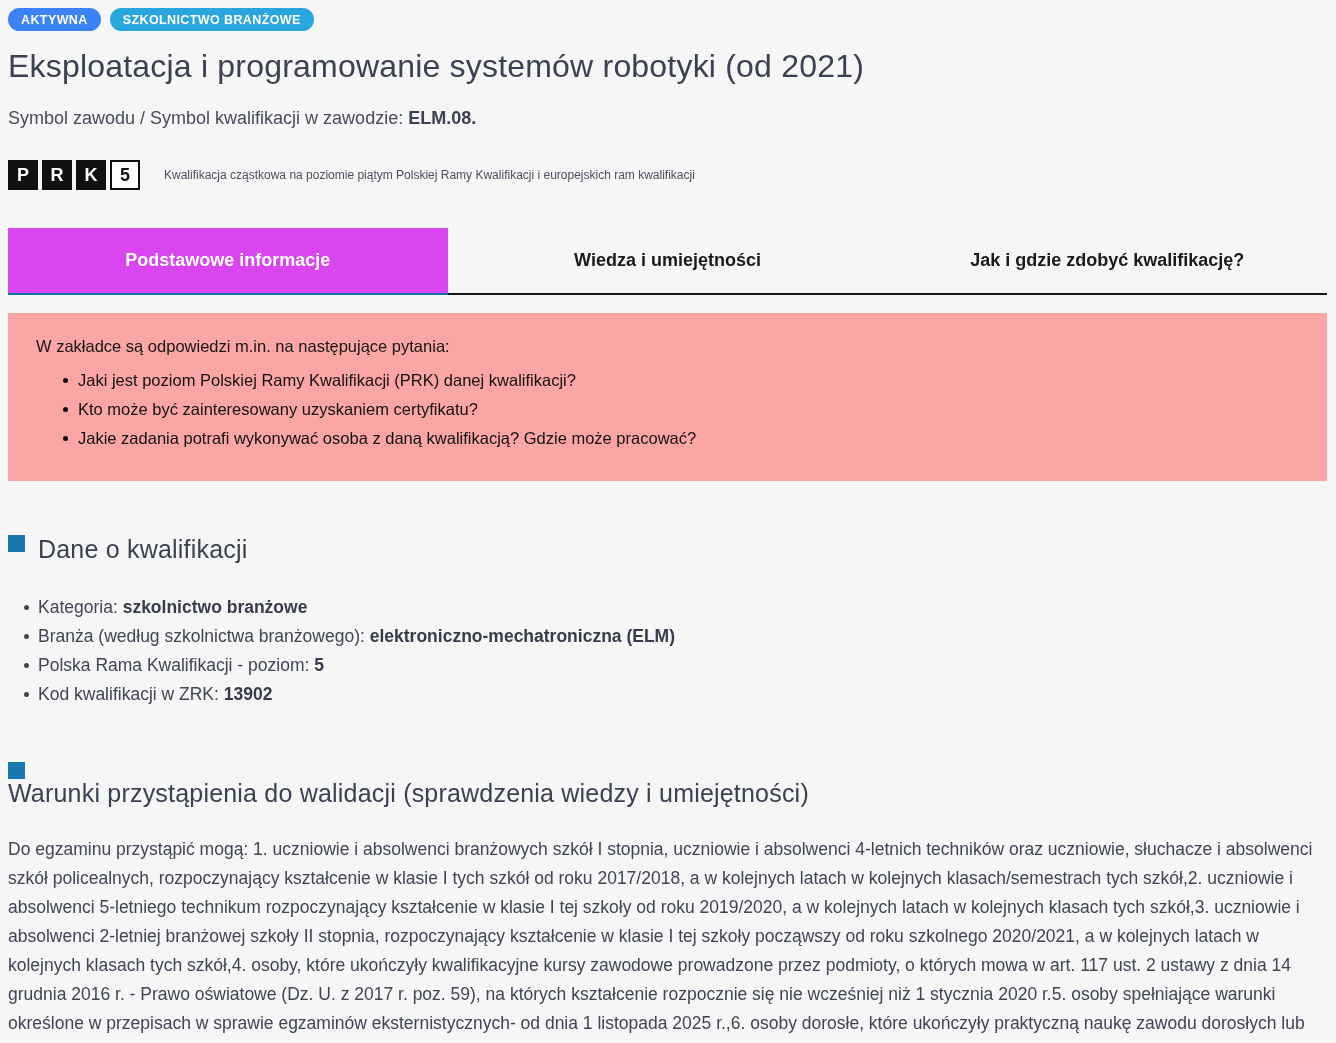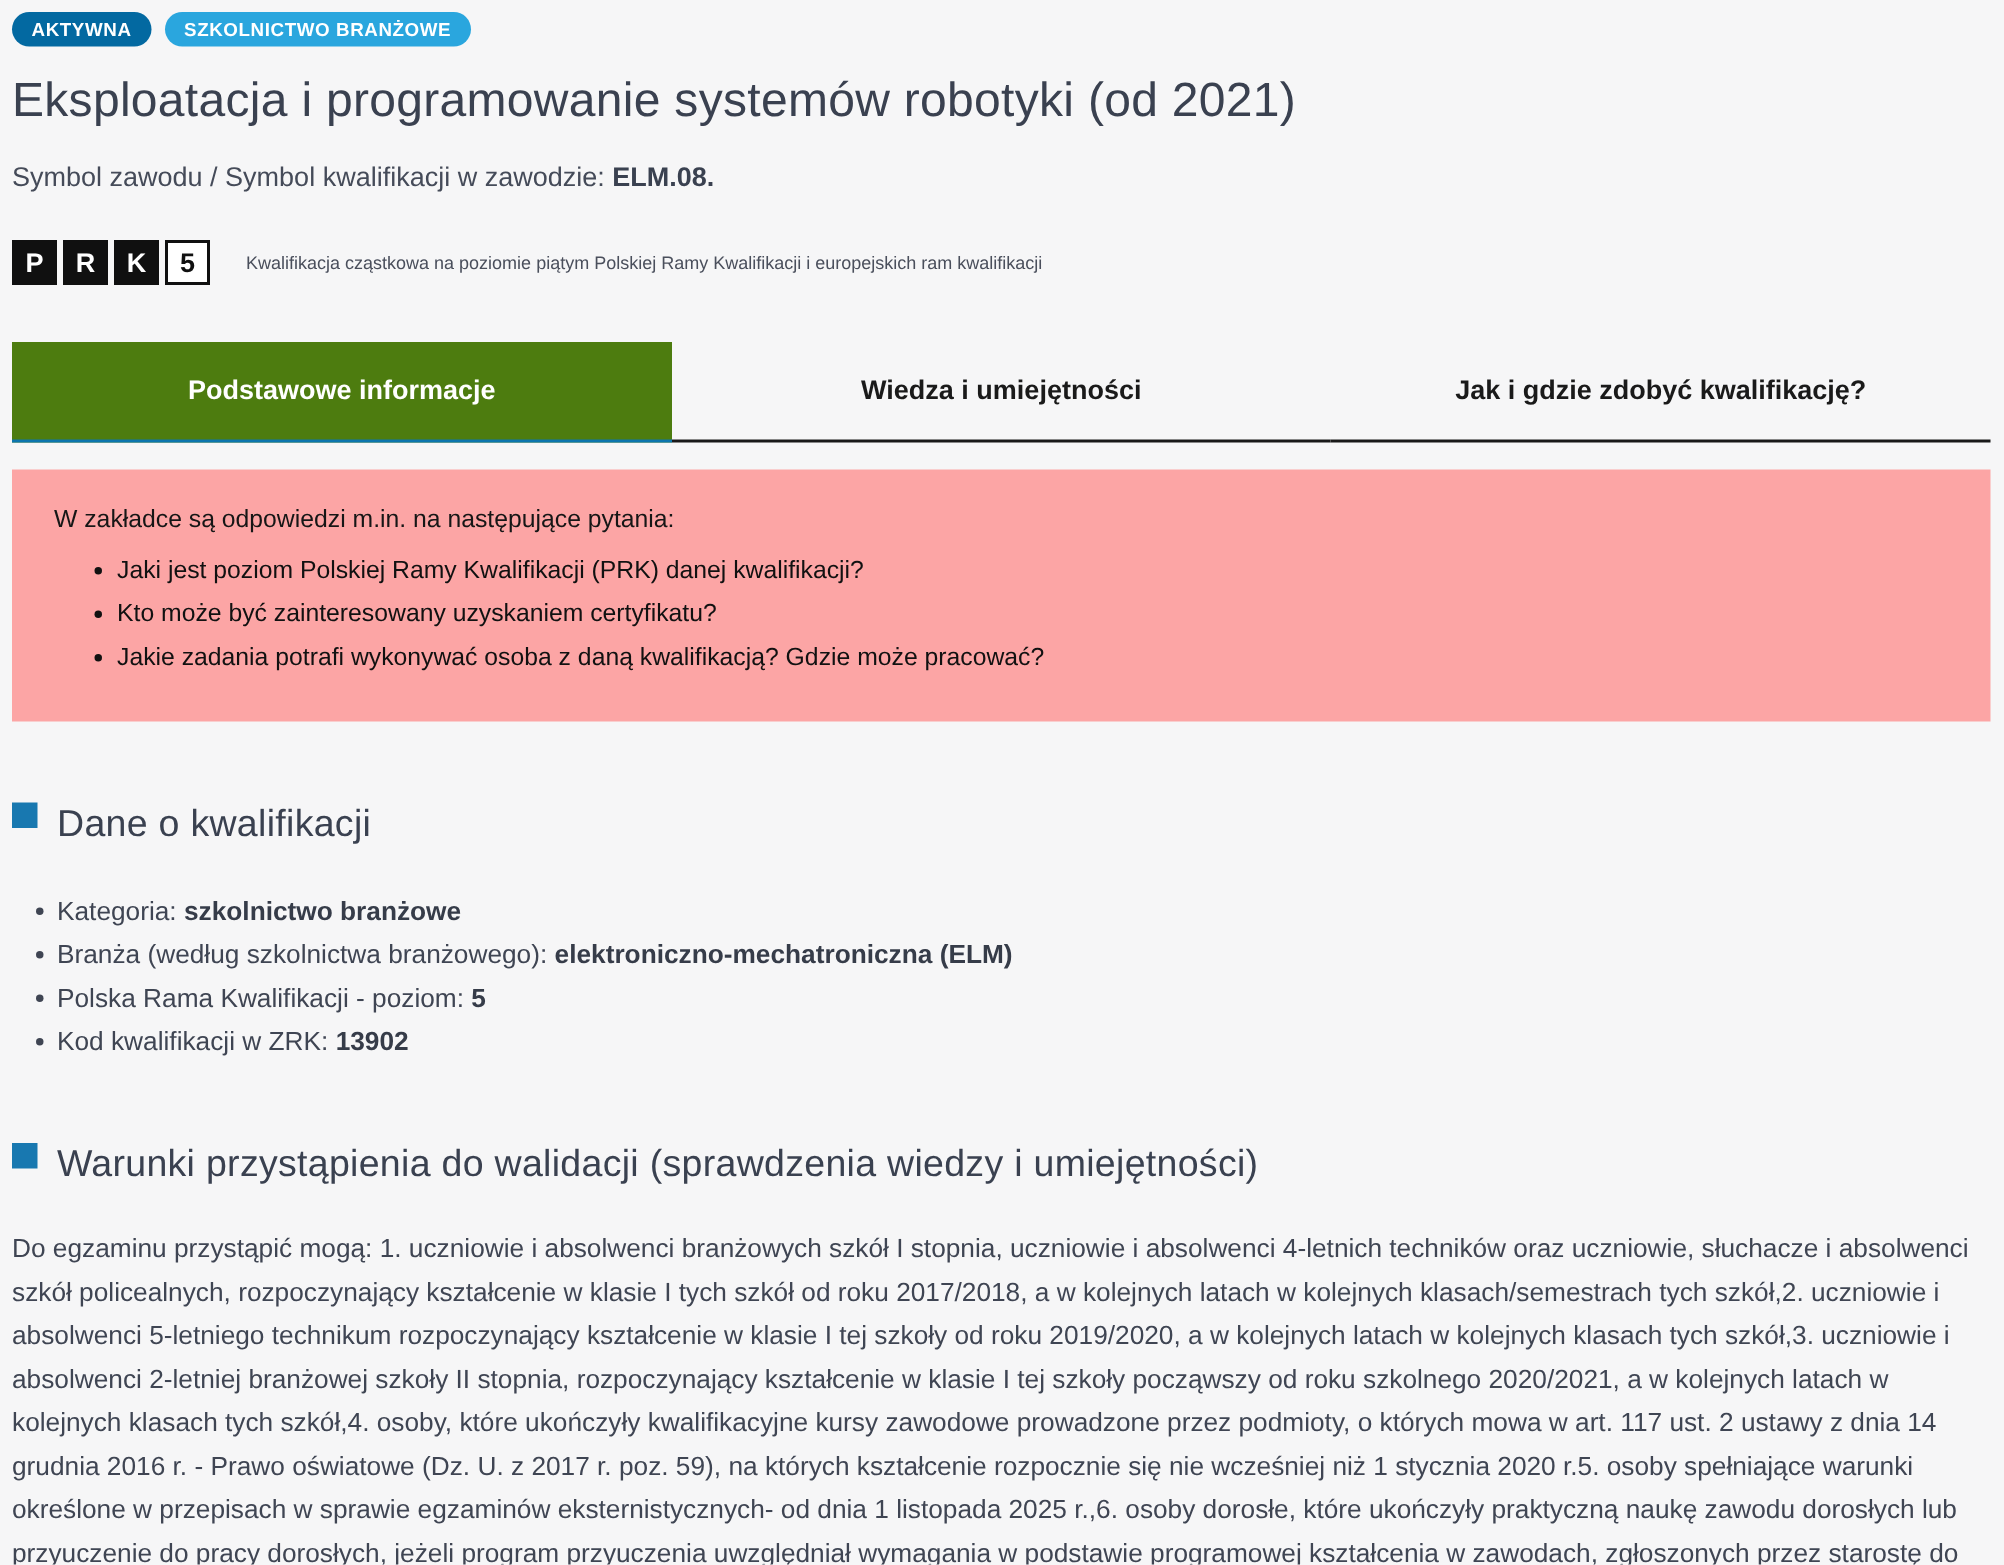--- a/index.html
+++ b/index.html
@@ -17,21 +17,21 @@
   .badge {
     display: inline-block;
     padding: 5px 13px 4px;
     border-radius: 13px;
     color: #ffffff;
     font-size: 12.5px;
     font-weight: bold;
     letter-spacing: 0.4px;
     white-space: nowrap;
   }
-  .badge-status   { background: #0369a1; }
+  .badge-status   { background: #3b82f6; }
   .badge-category { background: #2aa6de; }
 
   
   .page-title {
     margin-top: 17px;
     font-size: 32px;
     font-weight: normal;
     color: #3a4150;
     letter-spacing: 0.2px;
   }
@@ -60,21 +60,21 @@
     flex: 1 1 0;
     height: 67px;
     display: flex; align-items: center; justify-content: center;
     font-size: 18px; font-weight: bold;
     color: #1a1a1a;
     border-bottom: 2px solid #191919;
     cursor: pointer;
     text-align: center;
   }
   .tab.active {
-    background: #4d7c0f;
+    background: #d946ef;
     color: #ffffff;
     border-bottom-color: #0d76ae;
   }
 
   
   .info-box {
     margin-top: 18px;
     width: 1319px;
     background: #fca5a5;
     padding: 24px 28px 28px 28px;
@@ -106,21 +106,21 @@
     color: #3a4150;
     letter-spacing: 0.2px;
   }
   .heading-marker {
     width: 17px; height: 17px;
     background: #1878b0;
     margin-right: 13px;
     flex: 0 0 auto;
   }
   .sec-dane    { margin-top: 54px; }
-  .sec-warunki { margin-top: 53px; }
+  .sec-warunki { margin-top: 53px; flex-direction: column; }
 
   
   .data-list { list-style: none; margin-top: 29px; }
   .data-list li {
     position: relative;
     padding-left: 30px;
     line-height: 29px;
     font-size: 17.5px;
     color: #3f4553;
   }

